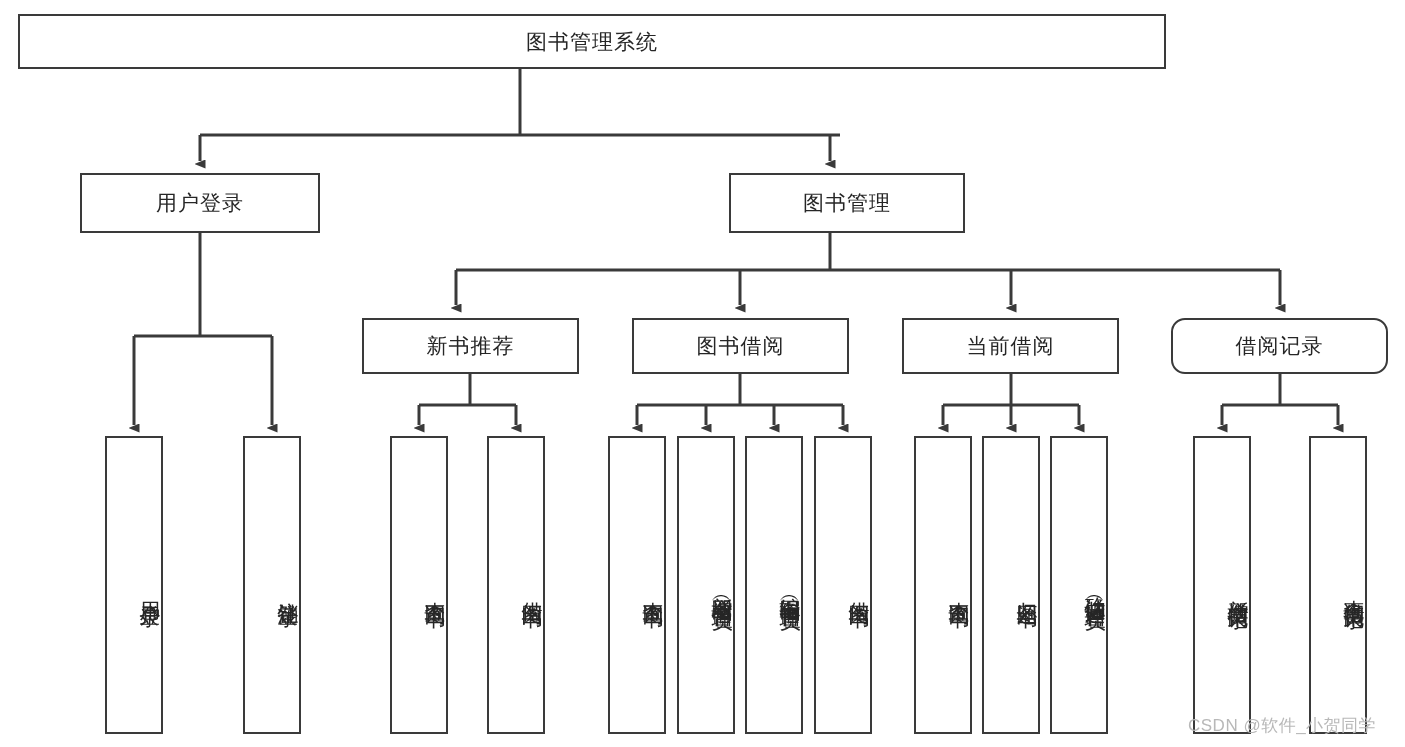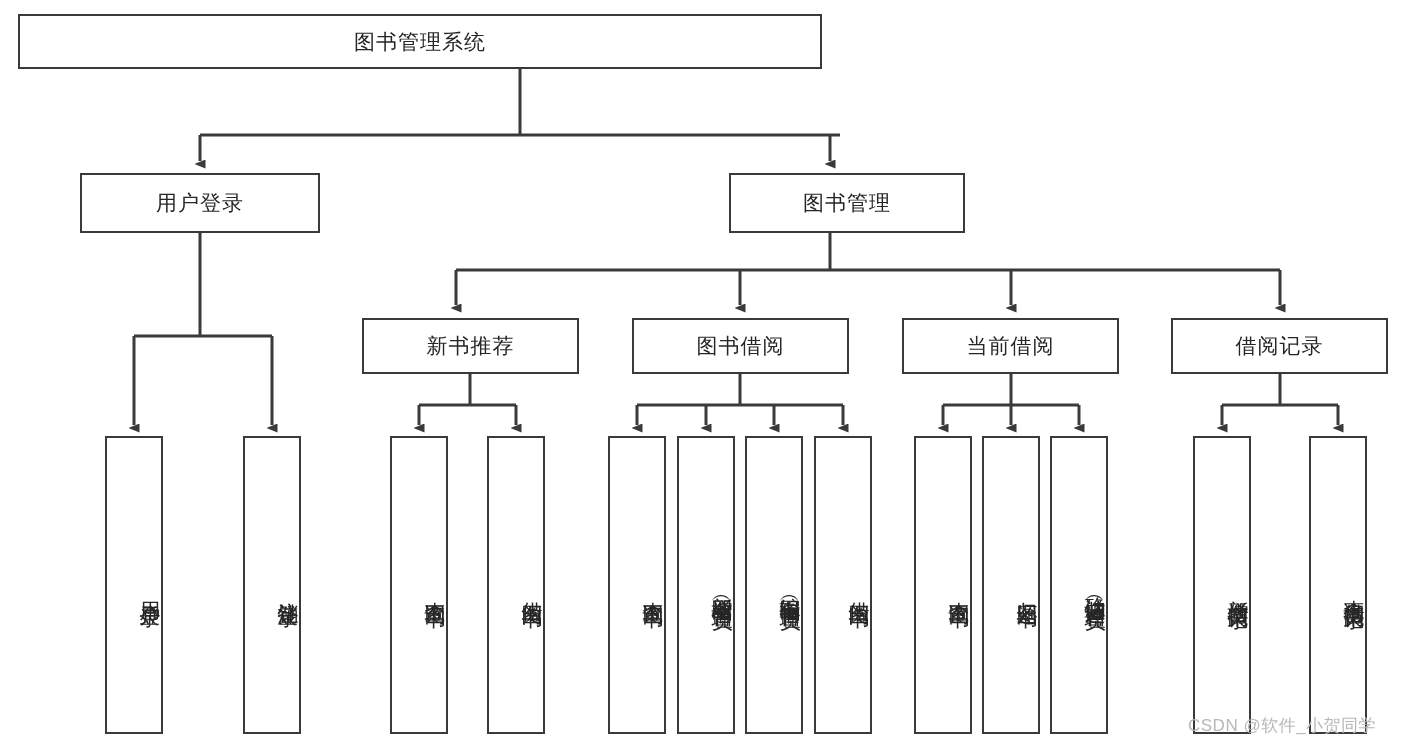--- a/index.html
+++ b/index.html
@@ -114,41 +114,41 @@
       <path d="M1011,405 L1011,425" marker-end="url(#arrow)"></path>
       <path d="M1079,405 L1079,425" marker-end="url(#arrow)"></path>
 
       <path d="M1280,374 L1280,405"></path>
       <path d="M1222,405 L1338,405"></path>
       <path d="M1222,405 L1222,425" marker-end="url(#arrow)"></path>
       <path d="M1338,405 L1338,425" marker-end="url(#arrow)"></path>
     </g>
   </svg>
 
-  <div class="node horiz" style="left:18px;top:14px;width:804px;height:55px;">
+  <div class="node horiz" style="left:18px;top:14px;width:1148px;height:55px;">
     <span class="node-label">图书管理系统</span>
   </div>
 
   <div class="node horiz" style="left:80px;top:173px;width:240px;height:60px;">
     <span class="node-label">用户登录</span>
   </div>
   <div class="node horiz" style="left:712px;top:173px;width:236px;height:60px;margin-left:17px;">
     <span class="node-label">图书管理</span>
   </div>
 
   <div class="node horiz" style="left:632px;top:318px;width:217px;height:56px;">
     <span class="node-label">图书借阅</span>
   </div>
   <div class="node horiz" style="left:362px;top:318px;width:217px;height:56px;">
     <span class="node-label">新书推荐</span>
   </div>
   <div class="node horiz" style="left:902px;top:318px;width:217px;height:56px;">
     <span class="node-label">当前借阅</span>
   </div>
-  <div class="node horiz" style="left:1171px;top:318px;width:217px;height:56px;">
+  <div class="node horiz" style="left:1171px;top:318px;width:217px;height:56px;border-radius:14px;">
     <span class="node-label">借阅记录</span>
   </div>
 
   <div class="node vert" style="left:105px;top:436px;width:58px;height:298px;">
     <span class="node-label">用户登录</span>
   </div>
   <div class="node vert" style="left:243px;top:436px;width:58px;height:298px;">
     <span class="node-label">注销登录</span>
   </div>
 

